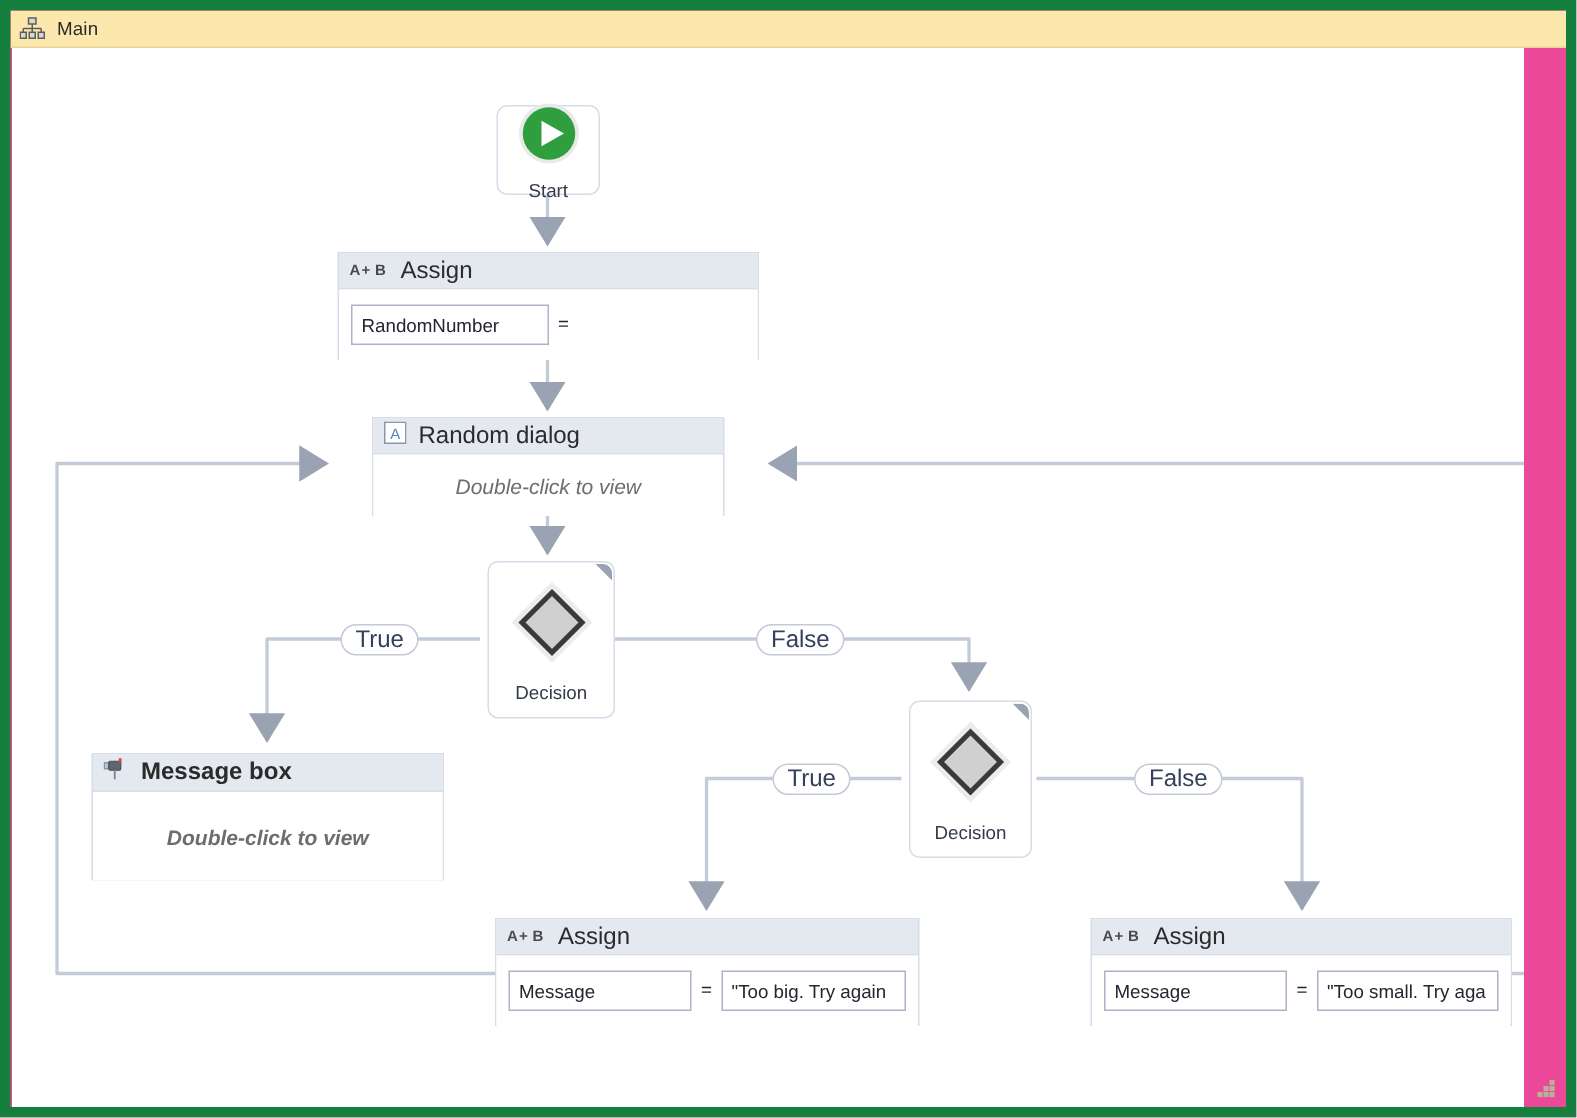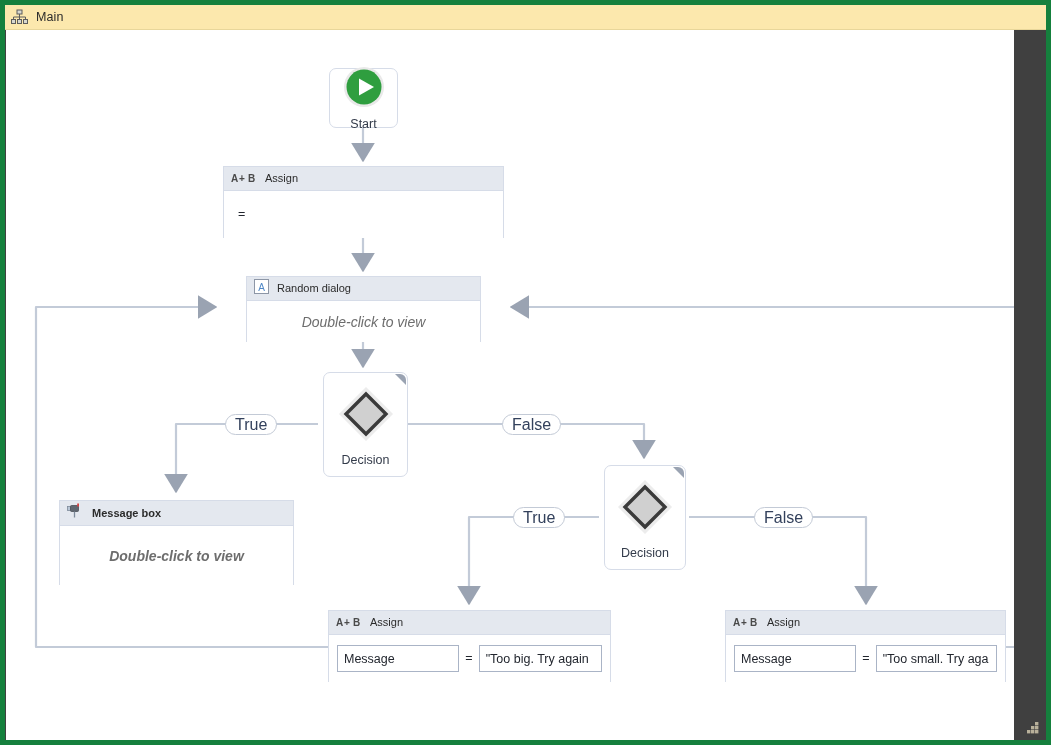--- a/index.html
+++ b/index.html
@@ -10,22 +10,22 @@
   }
   body {
     font-family: "Liberation Sans", sans-serif;
     -webkit-font-smoothing: antialiased;
   }
 
   #app {
     position: relative;
     width: 1051px;
     height: 745px;
-    background: #404040;
-    border: 5px solid #15803d;
+    background: #ec4899;
+    border: 7px solid #15803d;
     box-sizing: border-box;
     overflow: hidden;
   }
 
   
   #titlebar {
     position: absolute;
     left: 0; top: 0;
     width: 1051px;
     height: 25px;
@@ -91,21 +91,21 @@
     height: 24px;
     background: #e4e8ef;
     border-bottom: 1px solid #d6dce8;
     box-sizing: border-box;
     display: flex;
     align-items: center;
     padding-left: 7px;
     gap: 8px;
   }
   .act-head .act-title {
-    font-size: 11px;
+    font-size: 16px;
     color: #2b2b2b;
     line-height: 1;
   }
   .act-body {
     background: #ffffff;
     display: flex;
     align-items: center;
   }
   .act-hint {
     width: 100%;
@@ -236,20 +236,21 @@
         <span>
           <svg width="26" height="12" viewBox="0 0 26 12" aria-hidden="true">
             <text x="0" y="10" font-family="Liberation Sans, sans-serif" font-size="10" font-weight="bold" fill="#4a4a4a">A</text>
             <text x="8" y="10" font-family="Liberation Sans, sans-serif" font-size="10" font-weight="bold" fill="#4a4a4a">+</text>
             <text x="17" y="10" font-family="Liberation Sans, sans-serif" font-size="10" font-weight="bold" fill="#4a4a4a">B</text>
           </svg>
         </span>
         <span class="act-title">Assign</span>
       </div>
       <div class="act-body" style="height:47px; padding:0 8px;">
+        <div class="fld" style="width:132px;">RandomNumber</div>
         <span class="eq">=</span>
       </div>
     </div>
 
     <div class="node card-act" style="left:240px; top:246px; width:235px; height:66px;">
       <div class="act-head">
         <span>
           <svg width="15" height="15" viewBox="0 0 15 15" aria-hidden="true">
             <rect x="0.5" y="0.5" width="14" height="14" fill="#ffffff" stroke="#8d96a6" stroke-width="1"></rect>
             <text x="7.5" y="11.5" text-anchor="middle" font-family="Liberation Sans, sans-serif" font-size="10" fill="#4f87c6">A</text>

